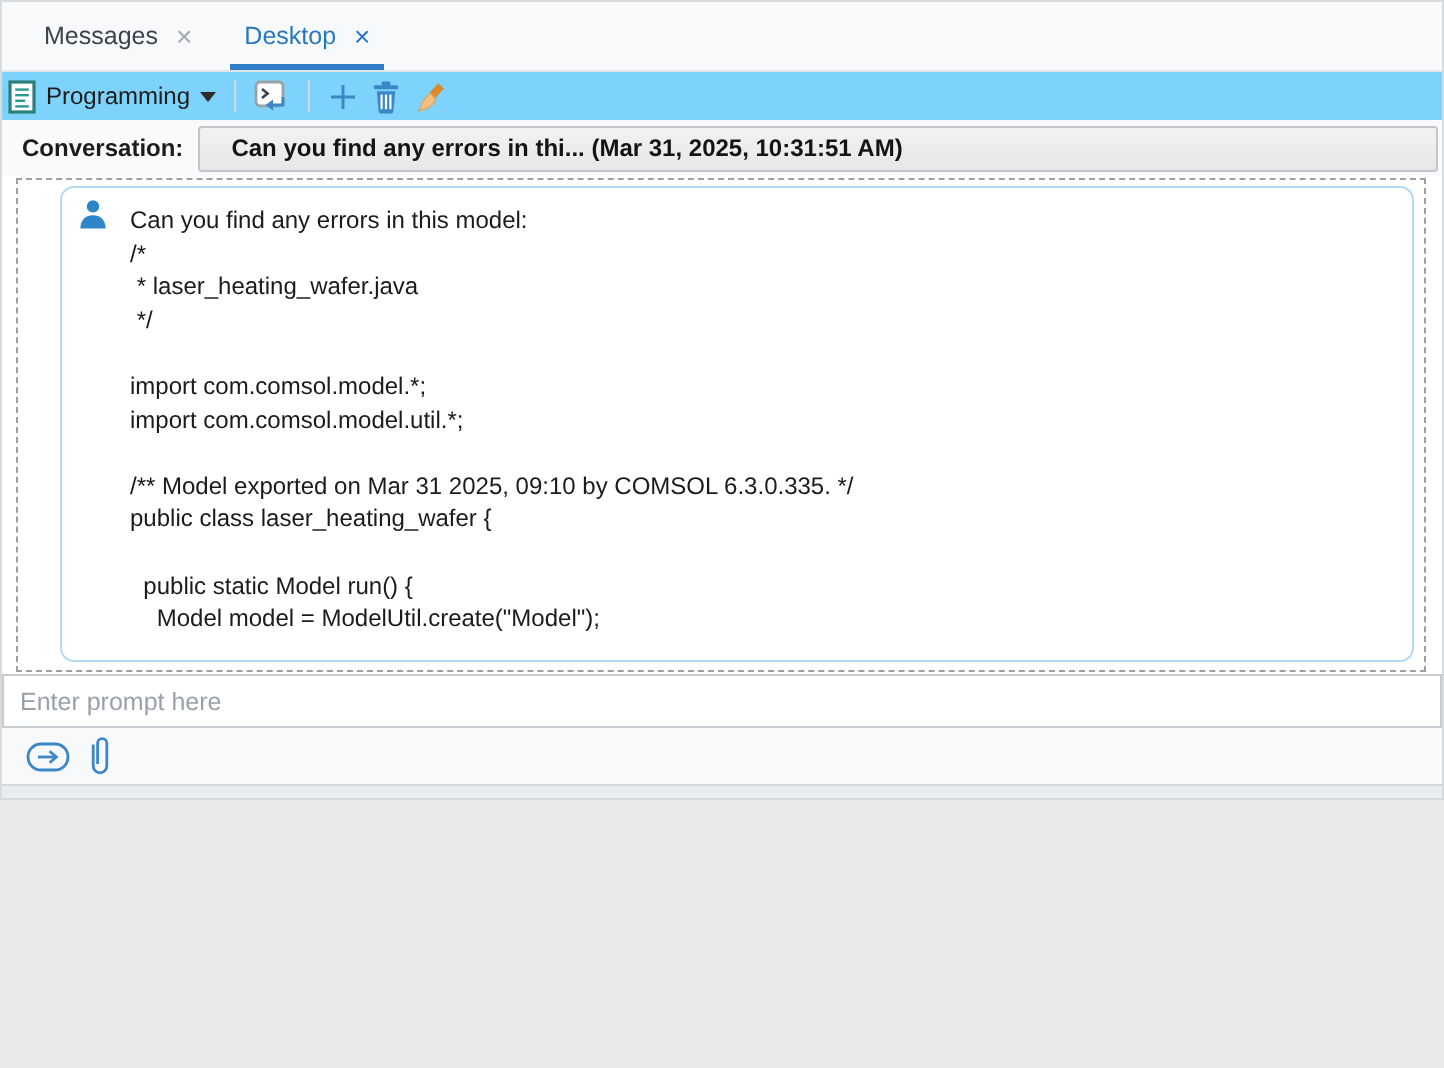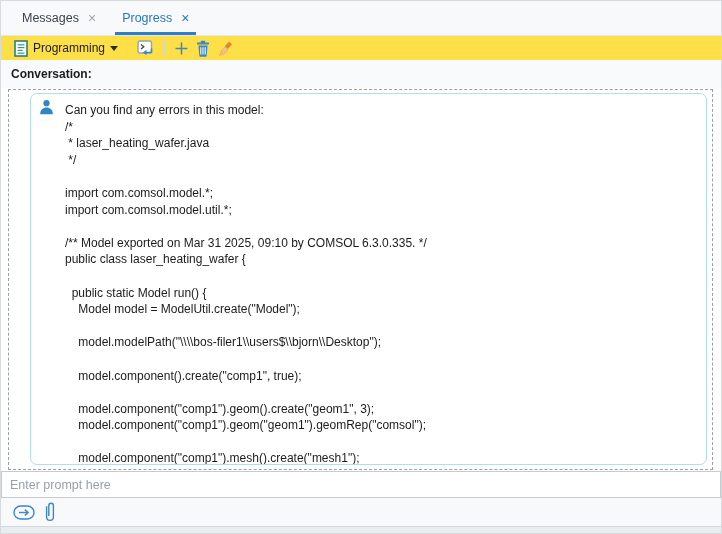--- a/index.html
+++ b/index.html
@@ -1,20 +1,20 @@
 <!DOCTYPE html>
 <html><head>
 <meta charset="utf-8">
 <style>
   * { box-sizing: border-box; }
   html,body { margin:0; padding:0; background:#e8eaec; }
   body { font-family: "Liberation Sans", sans-serif; }
 
   .window {
-    width:722px; height:534px; background:#fff;
+    width:722px; height:400px; background:#fff;
     border:1px solid #d8dbde; display:flex; flex-direction:column;
     position:relative; overflow:hidden;justify-content:center;
   }
 
   
   .tabbar {
     height:35px; flex:0 0 35px; background:#f7f9fb;
     border-bottom:1px solid #e2e5e9;
     display:flex; align-items:stretch; padding-left:8px;
   }
@@ -25,22 +25,22 @@
   .tab .tab-close { color:#a2a8af; font-size:14px; line-height:1; }
   .tab.active { color:#2878be; }
   .tab.active .tab-close { color:#2878be; }
   .tab.active::after {
     content:""; position:absolute; left:6px; right:6px; bottom:0;
     height:3px; background:#2e7fc6;
   }
 
   
   .toolbar {
-    height:24px; flex:0 0 24px; background:#fde047;
-    display:flex; align-items:center; padding-left:10px;
+    height:24px; flex:0 0 24px; background:#7dd3fc;
+    display:flex; align-items:center; padding-left:0;
   }
   .tb-btn {
     display:flex; align-items:center; gap:5px; border:none; background:none;
     padding:2px 3px; font-family:inherit; font-size:12px; color:#1c1c1c;
   }
   .tb-sep { width:1px; height:16px; background:#d2d6da; margin:0 6px; flex:0 0 1px; }
   .icon { display:inline-flex; align-items:center; justify-content:center; }
 
   
   .conv-row {
@@ -98,21 +98,21 @@
 <body>
 
 <div class="window">
 
   <div class="tabbar">
     <div class="tab">
       <span class="tab-label">Messages</span>
       <span class="tab-close">×</span>
     </div>
     <div class="tab active">
-      <span class="tab-label">Progress</span>
+      <span class="tab-label">Desktop</span>
       <span class="tab-close">×</span>
     </div>
   </div>
 
   <div class="toolbar">
     <button class="tb-btn">
       <span class="icon">
         <svg width="14" height="17" viewBox="0 0 14 17">
           <rect x="1" y="1" width="12" height="15" fill="#ffffff" stroke="#2a7f7a" stroke-width="1.6"></rect>
           <line x1="3.6" y1="4.8" x2="10.4" y2="4.8" stroke="#2a9a8f" stroke-width="1.2"></line>
@@ -170,20 +170,23 @@
         <svg width="17" height="17" viewBox="0 0 17 17">
           <path d="M12.2 1.6 L15 4.4 L10.6 9 L7.8 6.2 Z" fill="#d98a2b"></path>
           <path d="M8.2 6.8 L10.9 9.5 C10 12.6 6.3 14.8 2.4 15.4 C3.6 14 3.6 12.6 4.3 10.8 C5.3 9.4 6.8 8 8.2 6.8 Z" fill="#f2c083" stroke="#e0a455" stroke-width="0.6"></path>
         </svg>
       </span>
     </button>
   </div>
 
   <div class="conv-row">
     <span class="conv-label">Conversation:</span>
+    <div class="conv-select">
+      <span>Can you find any errors in thi... (Mar 31, 2025, 10:31:51 AM)</span>
+    </div>
   </div>
 
   <div class="chat-area">
     <div class="dashed-box">
       <div class="bubble">
         <span class="user-ic icon">
           <svg width="15" height="16" viewBox="0 0 15 16">
             <circle cx="7.5" cy="4.2" r="3.1" fill="#2e86c8"></circle>
             <path d="M1.2 15.2 C1.2 10.8 4 8.6 7.5 8.6 C11 8.6 13.8 10.8 13.8 15.2 Z" fill="#2e86c8"></path>
           </svg>

